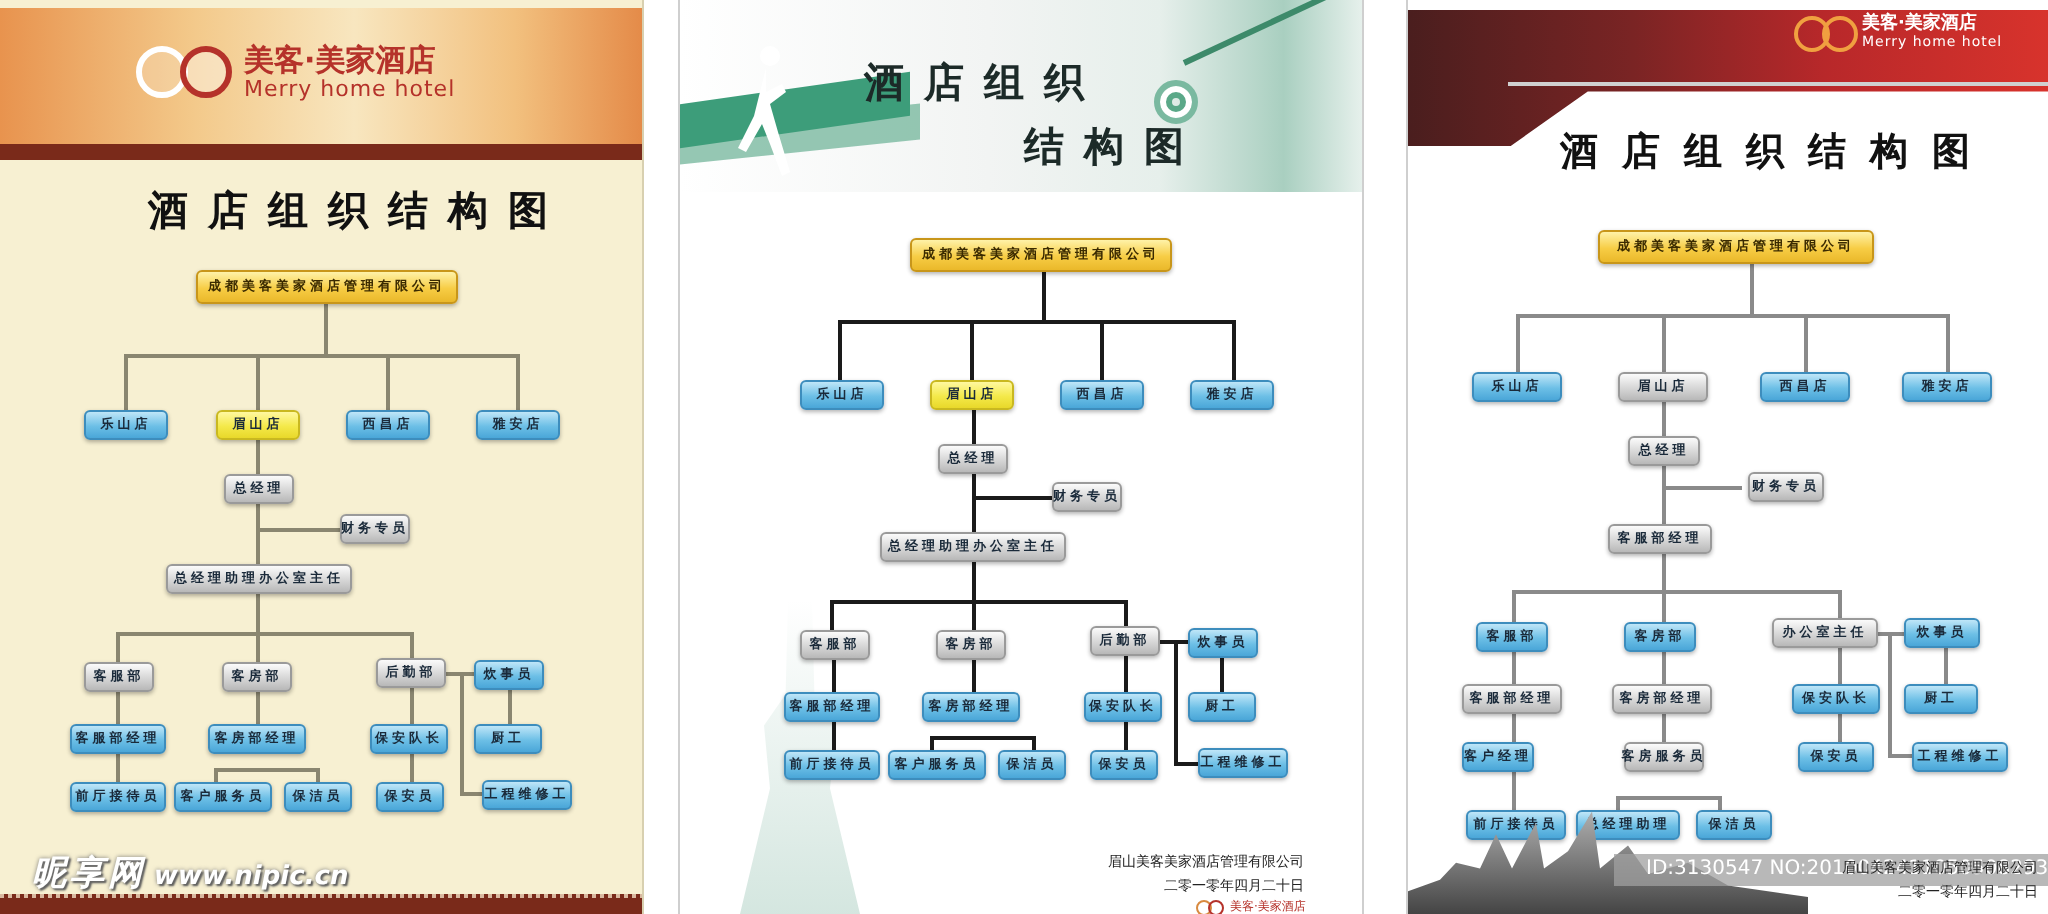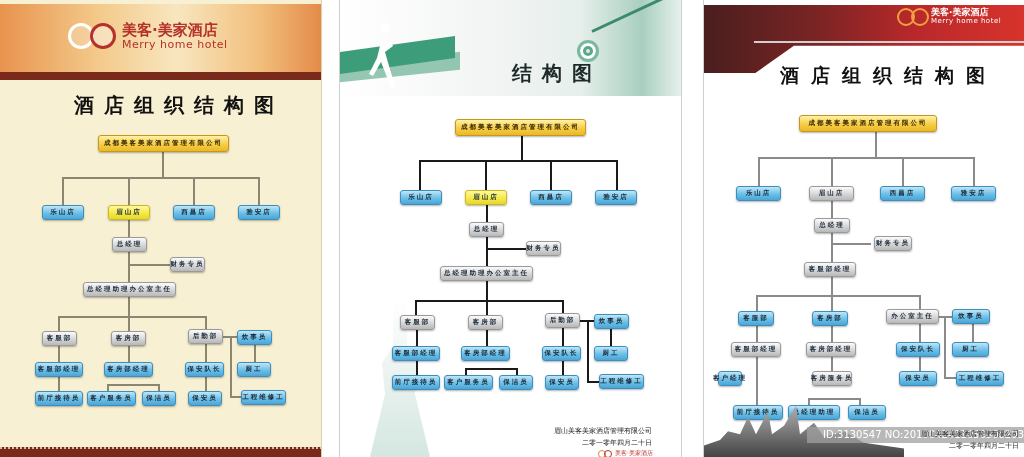--- a/index.html
+++ b/index.html
@@ -124,33 +124,37 @@
   <div class="node n-blue" style="left:35px; top:362px; width:48px;">客服部经理</div>
   <div class="node n-blue" style="left:104px; top:362px; width:49px;">客房部经理</div>
   <div class="node n-blue" style="left:185px; top:362px; width:39px;">保安队长</div>
   <div class="node n-blue" style="left:237px; top:362px; width:34px;">厨工</div>
   <div class="node n-blue" style="left:35px; top:391px; width:48px;">前厅接待员</div>
   <div class="node n-blue" style="left:87px; top:391px; width:49px;">客户服务员</div>
   <div class="node n-blue" style="left:142px; top:391px; width:34px;">保洁员</div>
   <div class="node n-blue" style="left:188px; top:391px; width:34px;">保安员</div>
   <div class="node n-blue" style="left:241px; top:390px; width:45px;">工程维修工</div>
 
+  <div class="wm">
+    <span class="wm-cn">昵享网</span><span class="wm-url">www.nipic.cn</span>
+  </div>
   <div class="p1-foot"></div>
 </div>
 
 <div id="p2" class="panel">
   <div class="p2-head"></div>
   <div class="p2-arrow2"></div>
   <div class="p2-arrow1"></div>
   <svg class="p2-runner" viewBox="0 0 30 70">
     <circle cx="20" cy="6" r="5" fill="#ffffff"></circle>
     <path d="M18 12 L12 36 L4 52 L8 54 L16 40 L20 50 L26 66 L30 64 L24 44 L20 30 L28 24 L26 20 L18 24 Z" fill="#ffffff"></path>
   </svg>
   <div class="p2-dart"></div>
   <div class="p2-target"></div>
+  <div class="title-cal" style="left:92px; top:28px; font-size:20px; color:#1c2a28;">酒店组织</div>
   <div class="title-cal" style="left:172px; top:60px; font-size:20px; color:#1c2a28;">结构图</div>
   <div class="p2-statue"></div>
 
   <div class="ln" style="left:181px; top:136px; width:2px; height:25px;"></div>
   <div class="ln" style="left:79px; top:160px; width:198px; height:2px;"></div>
   <div class="ln" style="left:79px; top:160px; width:2px; height:30px;"></div>
   <div class="ln" style="left:145px; top:160px; width:2px; height:30px;"></div>
   <div class="ln" style="left:210px; top:160px; width:2px; height:30px;"></div>
   <div class="ln" style="left:276px; top:160px; width:2px; height:30px;"></div>
   <div class="ln" style="left:146px; top:204px; width:2px; height:96px;"></div>
@@ -252,21 +256,21 @@
   <div class="node n-gray" style="left:170px; top:236px; width:38px;">财务专员</div>
   <div class="node n-gray" style="left:100px; top:262px; width:52px;">客服部经理</div>
   <div class="node n-blue" style="left:34px; top:311px; width:36px;">客服部</div>
   <div class="node n-blue" style="left:108px; top:311px; width:36px;">客房部</div>
   <div class="node n-gray" style="left:182px; top:309px; width:53px;">办公室主任</div>
   <div class="node n-blue" style="left:248px; top:309px; width:38px;">炊事员</div>
   <div class="node n-gray" style="left:27px; top:342px; width:50px;">客服部经理</div>
   <div class="node n-gray" style="left:102px; top:342px; width:50px;">客房部经理</div>
   <div class="node n-blue" style="left:192px; top:342px; width:44px;">保安队长</div>
   <div class="node n-blue" style="left:248px; top:342px; width:37px;">厨工</div>
-  <div class="node n-blue" style="left:14px; top:371px; width:24px;">客户经理</div>
+  <div class="node n-blue" style="left:27px; top:371px; width:36px;">客户经理</div>
   <div class="node n-gray" style="left:108px; top:371px; width:40px;">客房服务员</div>
   <div class="node n-blue" style="left:195px; top:371px; width:38px;">保安员</div>
   <div class="node n-blue" style="left:252px; top:371px; width:48px;">工程维修工</div>
   <div class="node n-blue" style="left:29px; top:405px; width:50px;">前厅接待员</div>
   <div class="node n-blue" style="left:84px; top:405px; width:52px;">总经理助理</div>
   <div class="node n-blue" style="left:144px; top:405px; width:38px;">保洁员</div>
 
   <div class="p3-city"></div>
   <div class="id-bar">ID:3130547 NO:20100424110505082935</div>
   <div class="footer-text" style="left:160px; top:428px; width:155px;">

